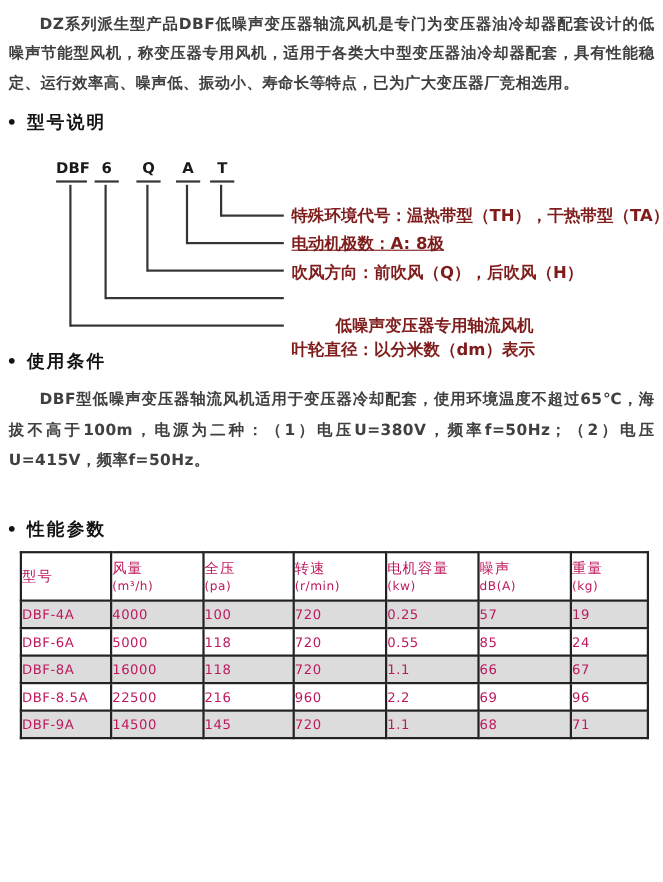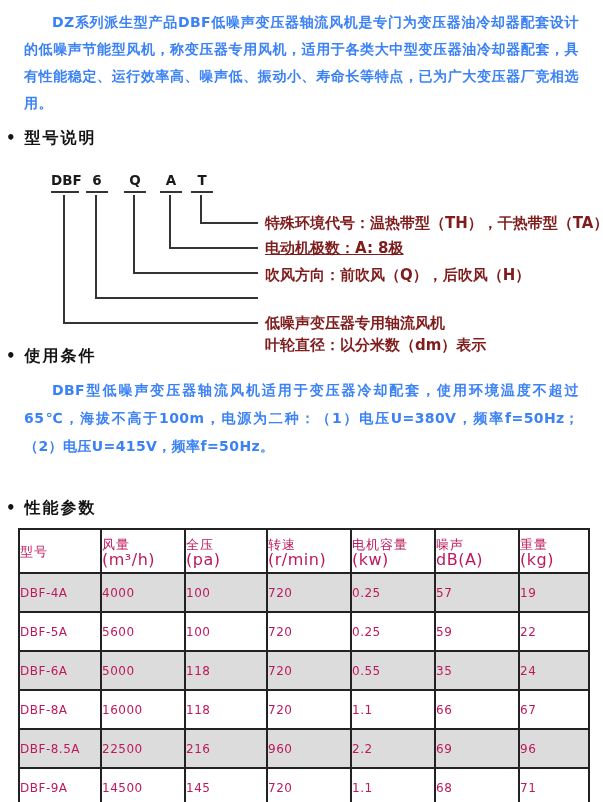--- a/index.html
+++ b/index.html
@@ -10,28 +10,28 @@
     color: #111111;
   }
   .page {
     position: relative;
     width: 603px; height: 802px;
     overflow: hidden;
     background: #ffffff;
   }
   
   .para {
-    margin: 0 24px;
+    margin: 0 8px;
     font-size: 14px;
     font-weight: bold;
     line-height: 27px;
     letter-spacing: 0.4px;
     text-align: justify;
     text-indent: 2em;
-    color: #3b82f6;
+    color: #404040;
   }
   .intro { padding-top: 9px; }
   .usage { margin-top: 10px; line-height: 28px; }
   
   .heading {
     display: flex;
     align-items: center;
     margin: 11px 0 0 6px;
     font-size: 16px;
     font-weight: bold;
@@ -82,46 +82,46 @@
   .hl4 { top: 56px;  left: 201px; width: 57px; }
   .dlabel {
     position: absolute;
     left: 265px;
     font-size: 15px;
     font-weight: bold;
     line-height: 18px;
     white-space: nowrap;
     color: #7f1d1d;
   }
-  .dl0 { top: 148px; }
+  .dl0 { top: 148px; margin-left: 40px; }
   .dl1 { top: 123px; margin-top: 47px; }
   .dl2 { top: 100px; }
   .dl3 { top: 73px; text-decoration: underline; }
   .dl4 { top: 48px; }
   
   table.perf {
     margin: 10px 0 0 18px;
     width: 570px;
     border-collapse: collapse;
     table-layout: fixed;
     font-family: "DejaVu Sans", sans-serif;
   }
   table.perf th, table.perf td {
     border: 2px solid #222222;
     text-align: left;
     vertical-align: middle;
     font-weight: normal;
     color: #be185d;
   }
   table.perf th { height: 44px; background: #ffffff; }
-  table.perf td { height: 39px; font-size: 12px; letter-spacing: 0.5px; }
+  table.perf td { height: 25px; font-size: 12px; letter-spacing: 0.5px; }
   table.perf tbody tr:nth-child(odd) td { background: #dcdcdc; }
   table.perf tbody tr:nth-child(even) td { background: #ffffff; }
   .th-label { display: block; font-size: 13px; line-height: 17px; letter-spacing: 1px; }
-  .th-unit  { display: block; font-size: 16px; line-height: 14px; letter-spacing: 0.5px; }
+  .th-unit  { display: block; font-size: 11px; line-height: 14px; letter-spacing: 0.5px; }
   .th-unit:empty { display: none; }
 </style>
 </head>
 <body>
 
 <div class="page">
 
   <p class="para intro">DZ系列派生型产品DBF低噪声变压器轴流风机是专门为变压器油冷却器配套设计的低噪声节能型风机，称变压器专用风机，适用于各类大中型变压器油冷却器配套，具有性能稳定、运行效率高、噪声低、振动小、寿命长等特点，已为广大变压器厂竞相选用。</p>
 
   <div class="heading">
@@ -212,35 +212,26 @@
       <tr>
         <td>DBF-4A</td>
         <td>4000</td>
         <td>100</td>
         <td>720</td>
         <td>0.25</td>
         <td>57</td>
         <td>19</td>
       </tr>
       <tr>
-        <td>DBF-5A</td>
-        <td>5600</td>
-        <td>100</td>
-        <td>720</td>
-        <td>0.25</td>
-        <td>59</td>
-        <td>22</td>
-      </tr>
-      <tr>
         <td>DBF-6A</td>
         <td>5000</td>
         <td>118</td>
         <td>720</td>
         <td>0.55</td>
-        <td>35</td>
+        <td>85</td>
         <td>24</td>
       </tr>
       <tr>
         <td>DBF-8A</td>
         <td>16000</td>
         <td>118</td>
         <td>720</td>
         <td>1.1</td>
         <td>66</td>
         <td>67</td>

